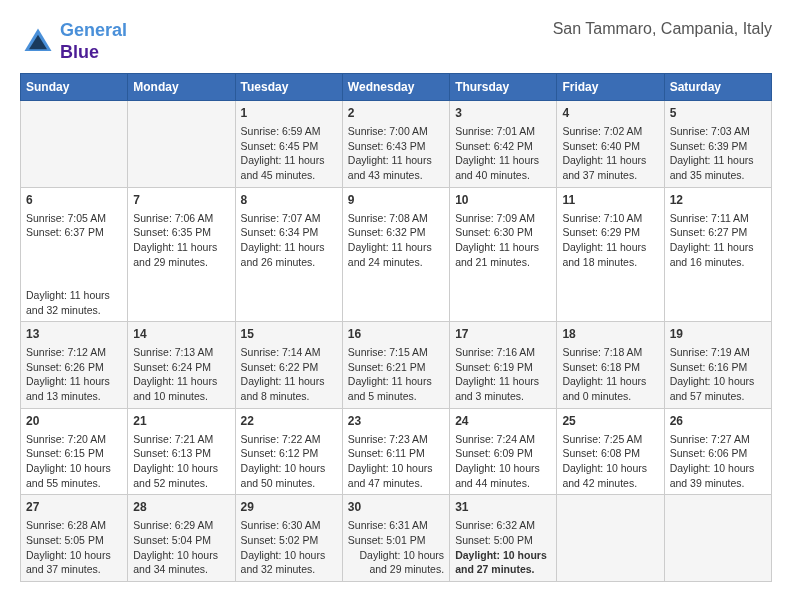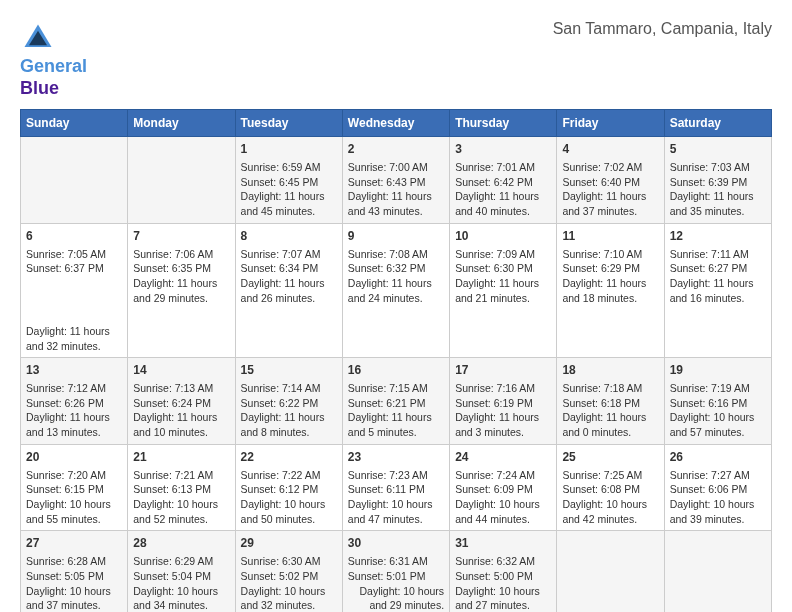--- a/index.html
+++ b/index.html
@@ -11,22 +11,21 @@
       padding: 20px;
     }
     .header {
       display: flex;
       justify-content: space-between;
       align-items: flex-start;
       margin-bottom: 10px;
     }
     .logo {
       display: flex;
-      align-items: flex-start;
-      flex-direction: column;
+      align-items: center;
     }
     .logo-text {
       font-size: 18px;
       font-weight: bold;
       color: #1a3a5c;
       line-height: 1.2;
     }
     .logo-text span {
       color: #4a90d9;
     }
@@ -304,19 +303,19 @@
         <td>
           <span class="day-num">30</span>
           <span style="display: block;">Sunrise: 6:31 AM</span>
           <span style="display: block;">Sunset: 5:01 PM</span>
           <span style="display: block; text-align: right;">Daylight: 10 hours and 29 minutes.</span>
         </td>
         <td>
           <span class="day-num">31</span>
           <span style="display: block;">Sunrise: 6:32 AM</span>
           <span style="display: block;">Sunset: 5:00 PM</span>
-          <span style="display: block;">Daylight: 10 hours and 27 minutes.</span>
+          <span style="display: block; font-weight: bold;">Daylight: 10 hours and 27 minutes.</span>
         </td>
         <td></td>
         <td></td>
       </tr>
     </tbody>
 </table>
 
 </body></html>

